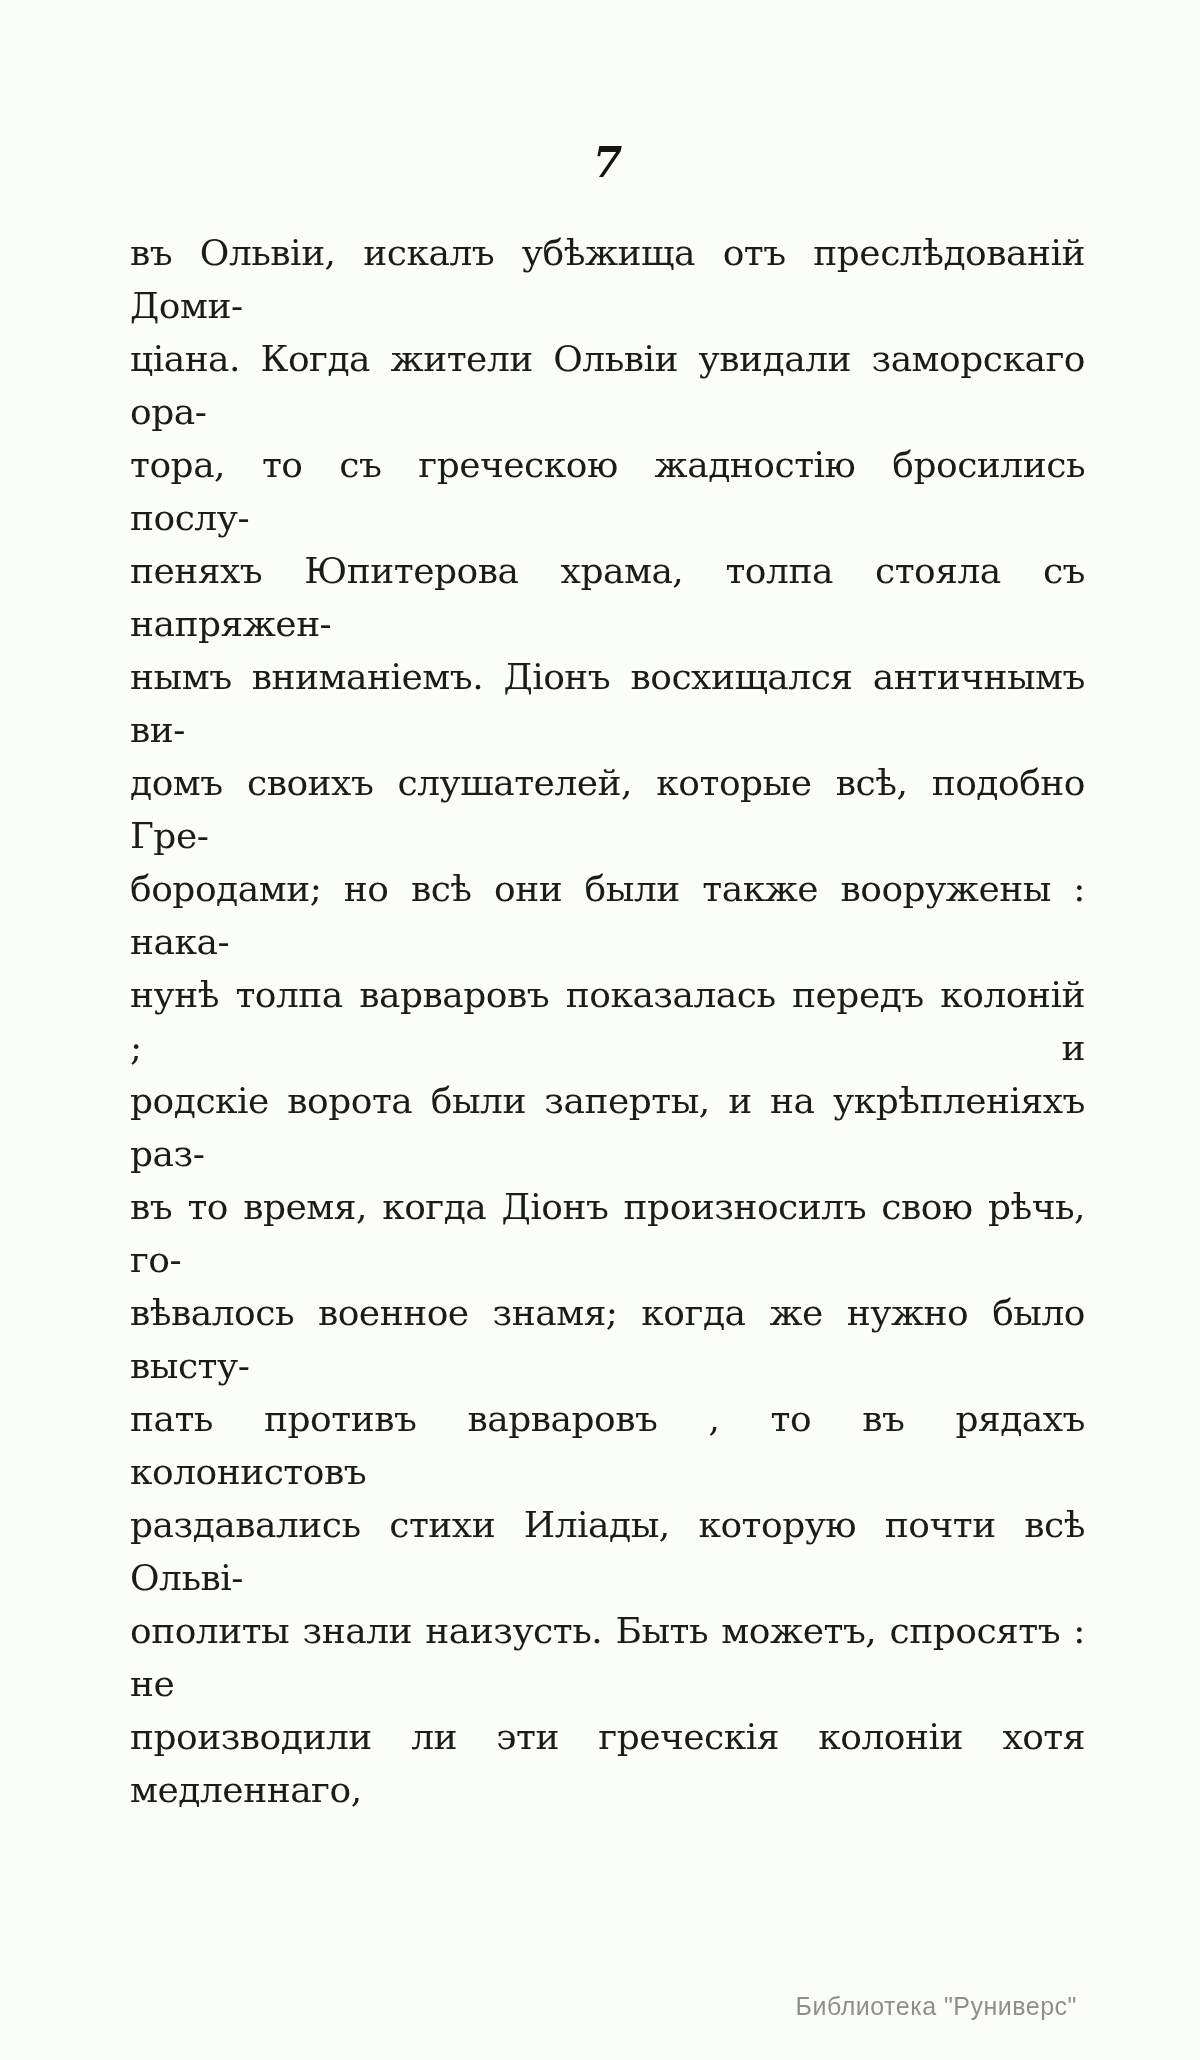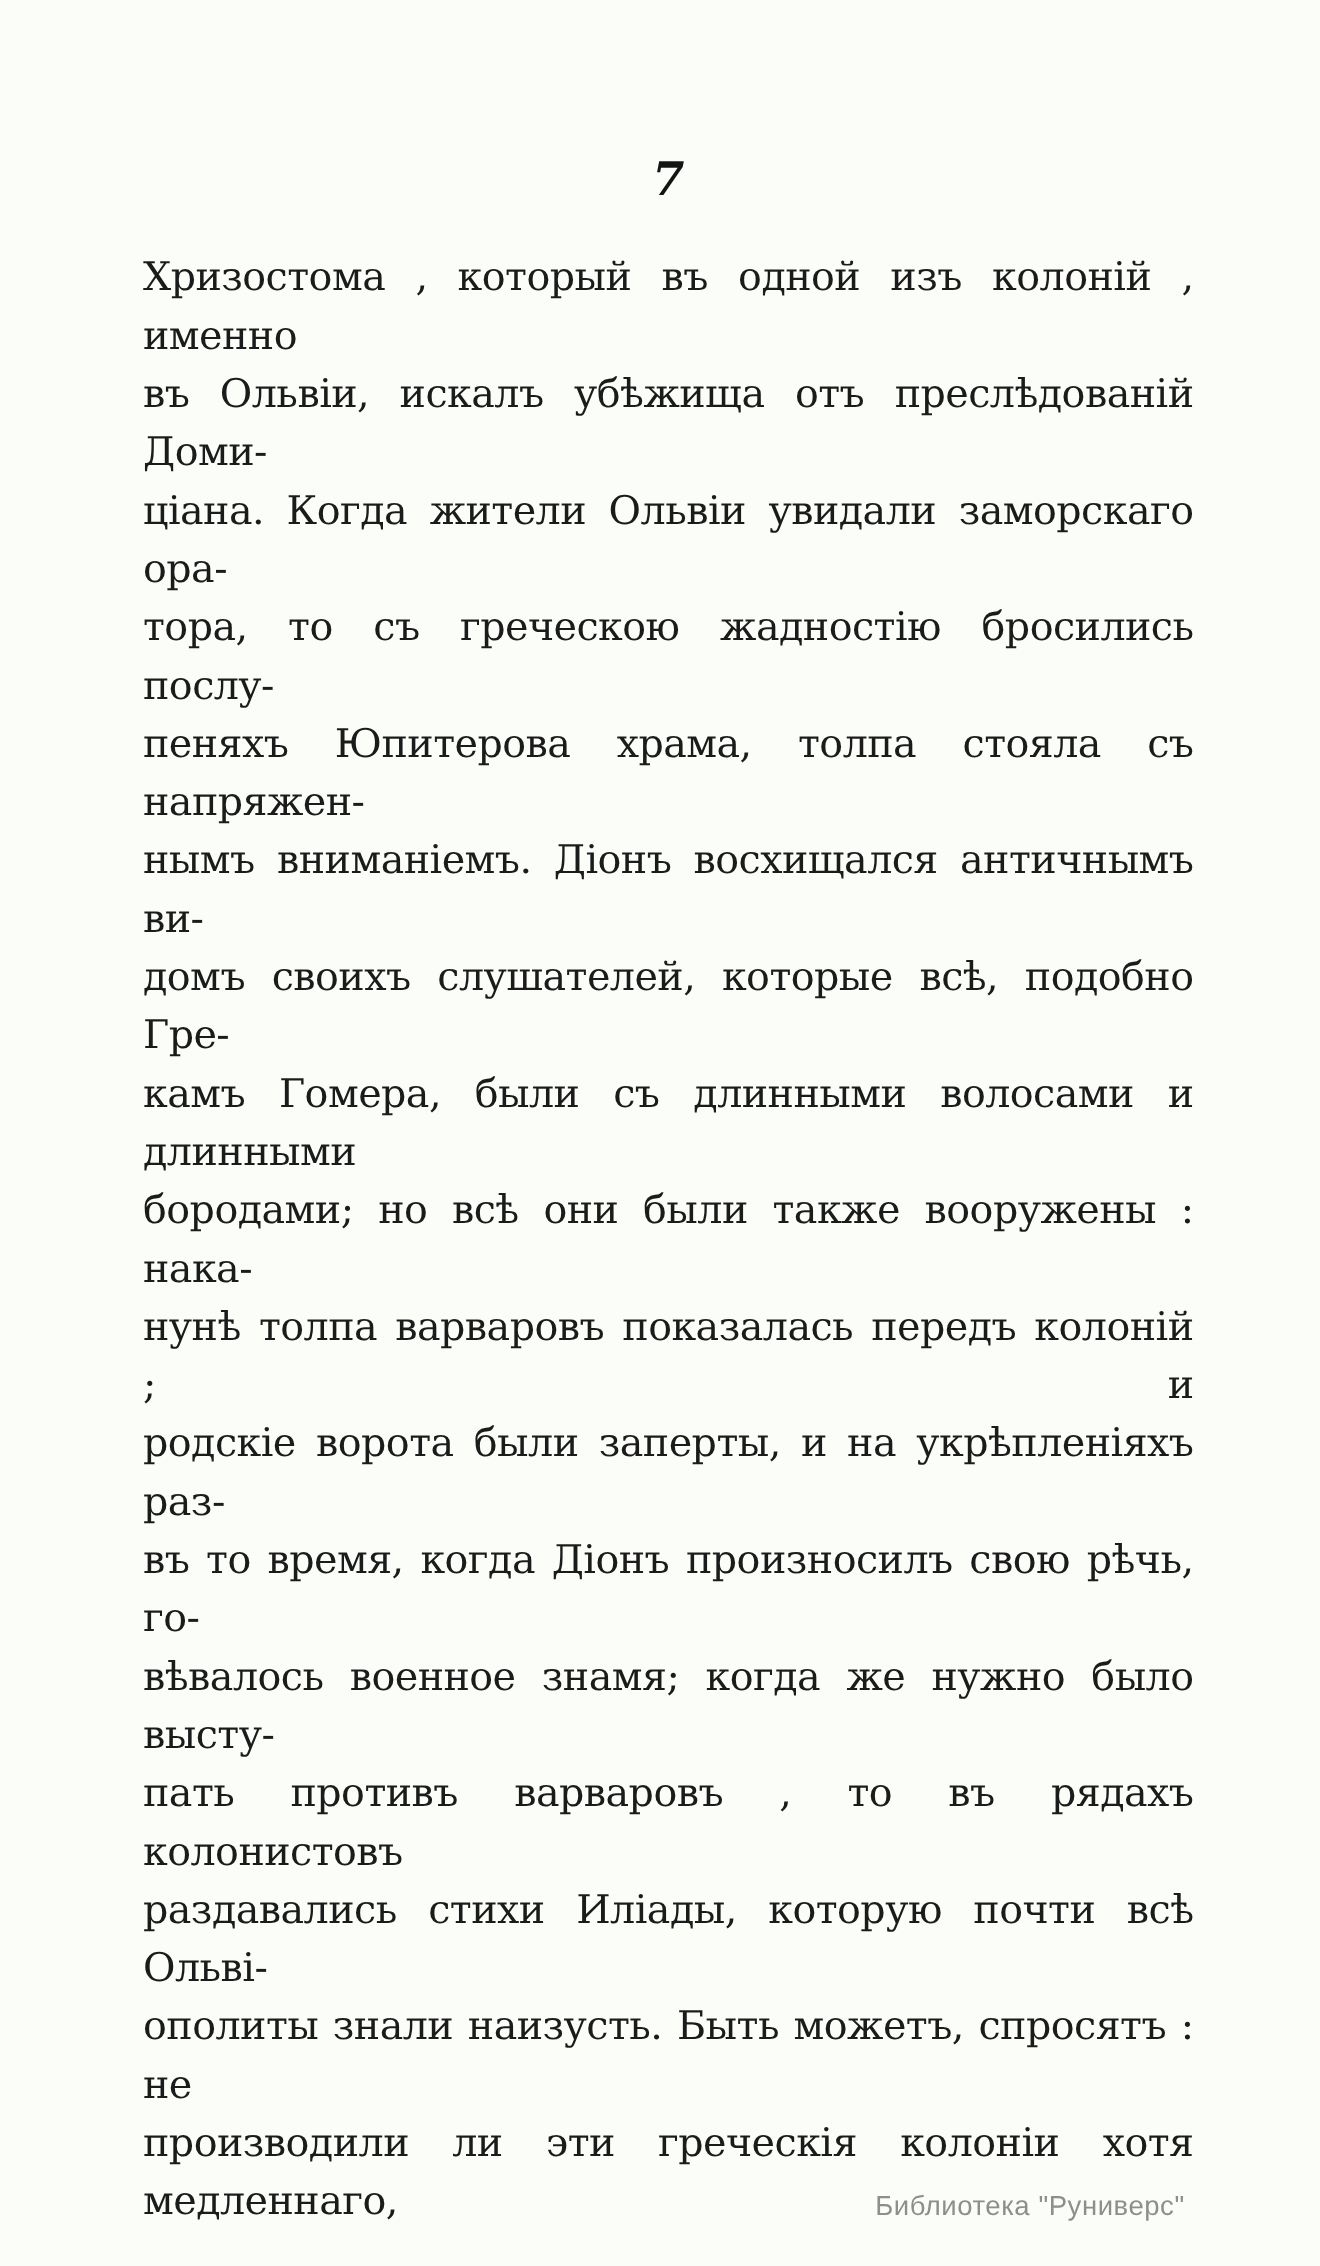--- a/index.html
+++ b/index.html
@@ -58,28 +58,26 @@
   }
 </style>
 </head>
 <body>
 
 <div class="page">
 
   <div class="page-number">7</div>
 
   <div class="text-block">
-    <p class="text-line">Хризостома , который въ одной изъ колоній , именно</p>
     <p class="text-line">въ Ольвіи, искалъ убѣжища отъ преслѣдованій Доми-</p>
     <p class="text-line">ціана. Когда жители Ольвіи увидали заморскаго ора-</p>
     <p class="text-line">тора, то съ греческою жадностію бросились послу-</p>
     <p class="text-line">пеняхъ Юпитерова храма, толпа стояла съ напряжен-</p>
     <p class="text-line">нымъ вниманіемъ. Діонъ восхищался античнымъ ви-</p>
     <p class="text-line">домъ своихъ слушателей, которые всѣ, подобно Гре-</p>
-    <p class="text-line">камъ Гомера, были съ длинными волосами и длинными</p>
     <p class="text-line">бородами; но всѣ они были также вооружены : нака-</p>
     <p class="text-line">нунѣ толпа варваровъ показалась передъ колоній ; и</p>
     <p class="text-line">родскіе ворота были заперты, и на укрѣпленіяхъ раз-</p>
     <p class="text-line">въ то время, когда Діонъ произносилъ свою рѣчь, го-</p>
     <p class="text-line">вѣвалось военное знамя; когда же нужно было высту-</p>
     <p class="text-line">пать противъ варваровъ , то въ рядахъ колонистовъ</p>
     <p class="text-line">раздавались стихи Иліады, которую почти всѣ Ольві-</p>
     <p class="text-line">ополиты знали наизусть. Быть можетъ, спросятъ : не</p>
     <p class="text-line">производили ли эти греческія колоніи хотя медленнаго,</p>
 

